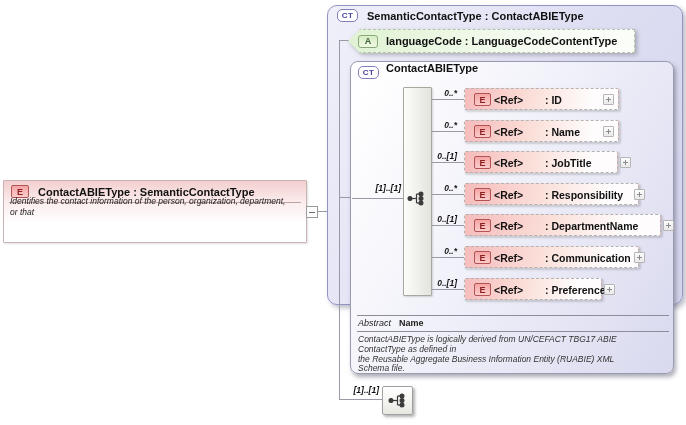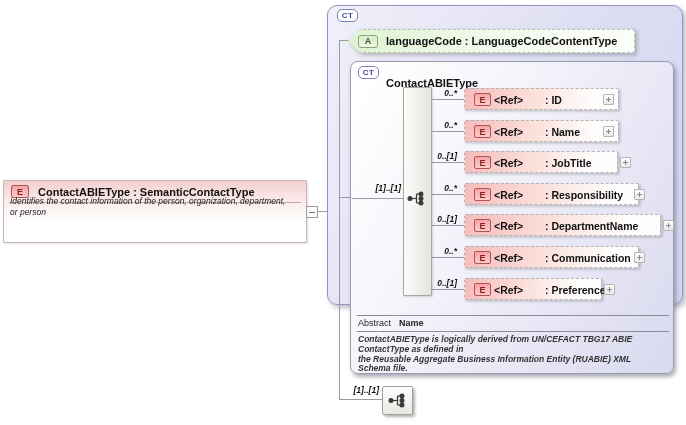--- a/index.html
+++ b/index.html
@@ -57,21 +57,21 @@
   .attr-shape .badge-a { left:9px; top:4.5px; }
   .attr-label { position:absolute; left:37px; top:5px; font-size:11px; font-weight:bold; color:#111;
                 white-space:nowrap; }
 
   
   .typebox { position:absolute; left:22px; top:55px; width:324px; height:313px;
              border:1px solid #9a9ab0; border-radius:8px;
              background:linear-gradient(118deg,#ffffff 5%,#f1f1fa 45%,#d9d9ef 100%);
              box-shadow:2px 3px 4px rgba(90,90,110,0.5); }
   .typebox .badge-ct { left:7px; top:4px; }
-  .typebox-title { position:absolute; left:35px; top:15px; font-size:11px; font-weight:bold; color:#111;
+  .typebox-title { position:absolute; left:35px; top:0; font-size:11px; font-weight:bold; color:#111;
                    white-space:nowrap; }
 
   .groupbar { position:absolute; left:52px; top:25px; width:29px; height:209px;
               border:1px solid #a8a8a0; border-radius:1px;
               background:linear-gradient(90deg,#fcfcfa,#e4e4de);
               box-shadow:1px 1px 2px rgba(0,0,0,0.15); }
   .seq-icon-inline { position:absolute; left:56px; top:129px; }
   .group-card { position:absolute; left:12px; top:121px; width:38px; text-align:right;
                 font-size:8.5px; font-weight:bold; font-style:italic; color:#111; }
   .group-line { left:1px; top:136px; width:58px; height:1px; }
@@ -96,24 +96,24 @@
   .elem.r0{top:26px;width:155px}.elem.r1{top:58px;width:155px}
   .elem.r2{top:89px;width:154px}.elem.r3{top:121px;width:175px}
   .elem.r4{top:152px;width:197px}.elem.r5{top:184px;width:175px}
   .elem.r6{top:216px;width:138px}
   .elem.r0 .plusbox,.elem.r1 .plusbox{right:4px}
   .elem.r3 .plusbox,.elem.r5 .plusbox{right:-7px}
   .elem.r2 .plusbox,.elem.r4 .plusbox,.elem.r6 .plusbox{right:-14px}
 
   
   .divider { position:absolute; left:6px; width:312px; height:1px; background:#8d8d99; }
-  .abs-label { position:absolute; left:7px; top:256px; font-size:9px; color:#222; }
+  .abs-label { position:absolute; left:7px; top:256px; font-size:9px; font-style:italic; color:#222; }
   .abs-value { position:absolute; left:48px; top:256px; font-size:9px; font-weight:bold; color:#222; }
   .annot { position:absolute; left:7px; top:273px; width:306px; font-size:8.5px; font-style:italic;
-           color:#333; line-height:9.8px;font-weight:bold; }
+           color:#333; line-height:9.8px; }
   .annot div { white-space:nowrap; }
 
   
   .bottom-card { position:absolute; left:20px; top:379px; width:31px; text-align:right;
                  font-size:8.5px; font-weight:bold; font-style:italic; color:#111; }
   .bottom-seqbox { position:absolute; left:54px; top:380px; width:31px; height:29px;
                    border:1px solid #a0a0a0; border-radius:2px;
                    background:linear-gradient(180deg,#ffffff,#e8e8e2);
                    box-shadow:2px 2px 3px rgba(0,0,0,0.3);
                    display:flex; align-items:center; justify-content:center; }
@@ -129,29 +129,30 @@
 <body>
 
 <div id="canvas">
 
   <div class="left-node">
     <span class="badge badge-e">E</span>
     <div class="left-title">ContactABIEType : SemanticContactType</div>
     <div class="left-divider"></div>
     <div class="left-desc">
       <div>Identifies the contact information of the person, organization, department,</div>
-      <div>or person</div>
+      <div>or that</div>
     </div>
   </div>
 
   <div class="minusbox"></div>
   <div class="line ext-line"></div>
 
   <div class="outer">
     <span class="badge badge-ct outer-header-badge">CT</span>
+    <div class="outer-title">SemanticContactType : ContactABIEType</div>
 
     <div class="line trunk"></div>
     <div class="line branch-attr"></div>
     <div class="line branch-group"></div>
     <div class="line branch-bottom"></div>
 
     <div class="attr-wrap">
       <div class="attr-shape">
         <span class="badge badge-a">A</span>
         <div class="attr-label">languageCode : LanguageCodeContentType</div>

